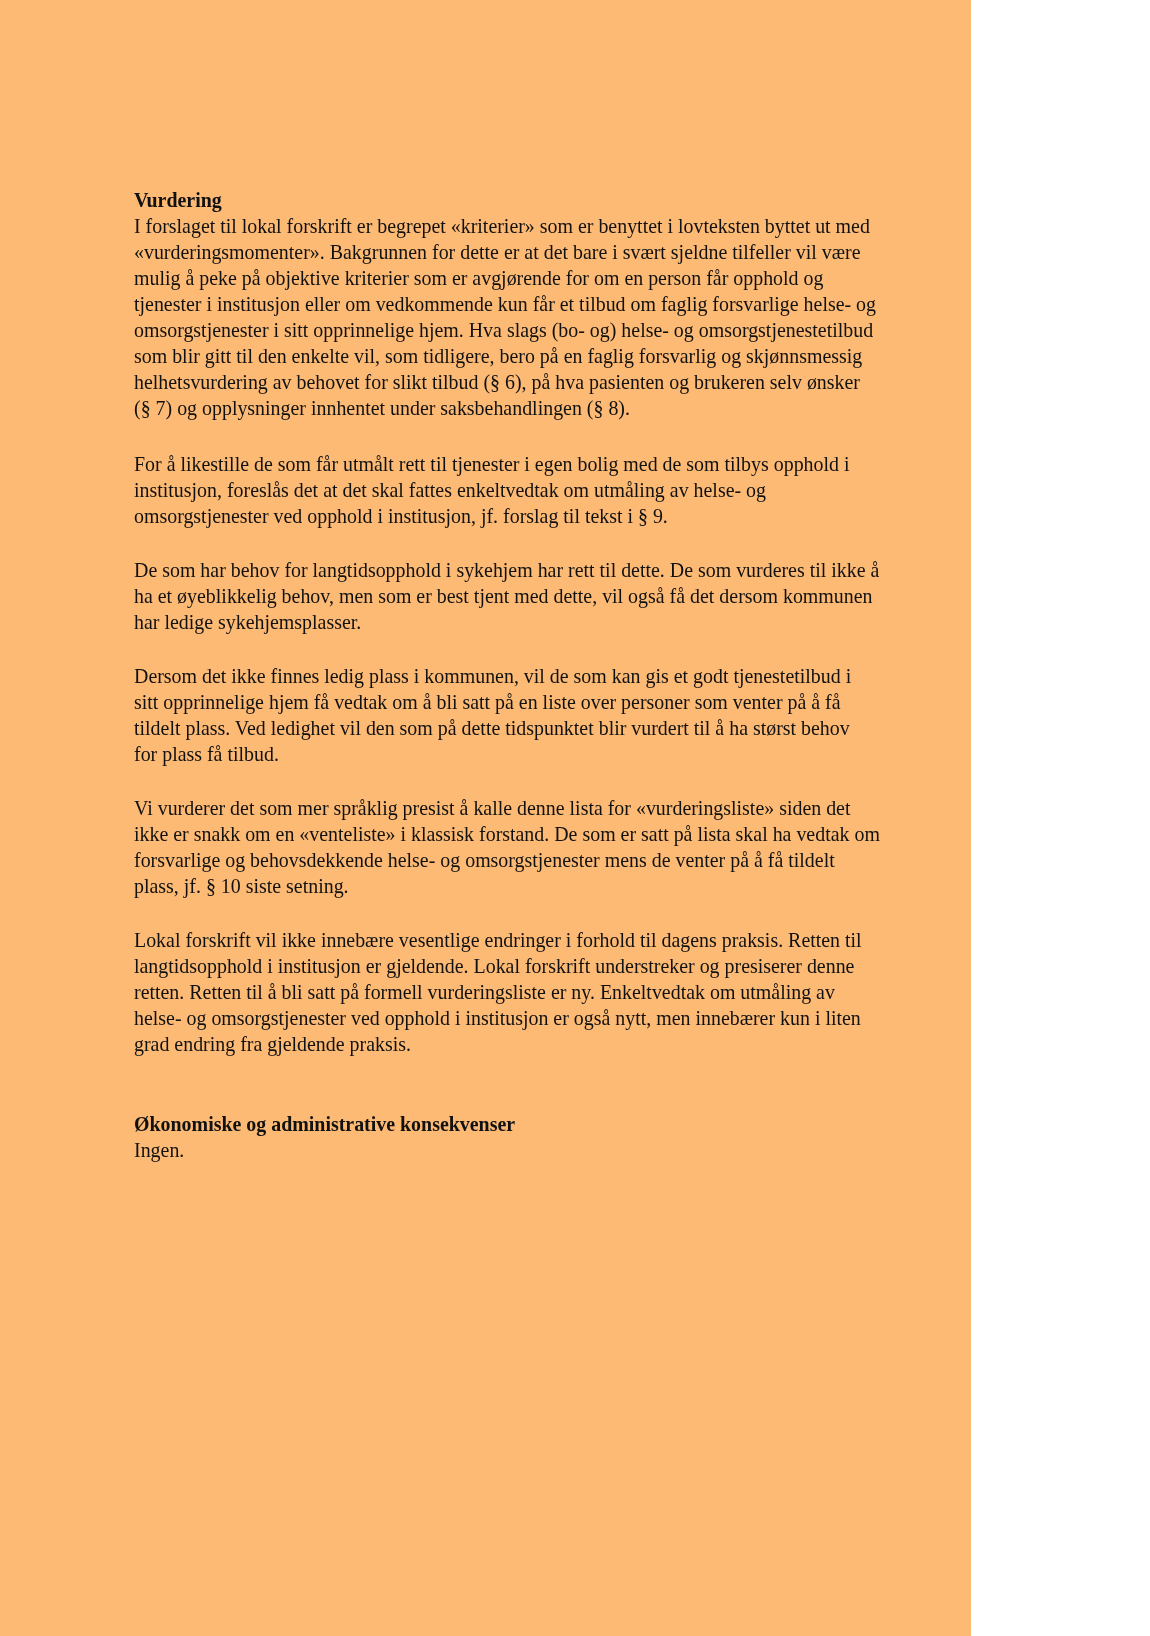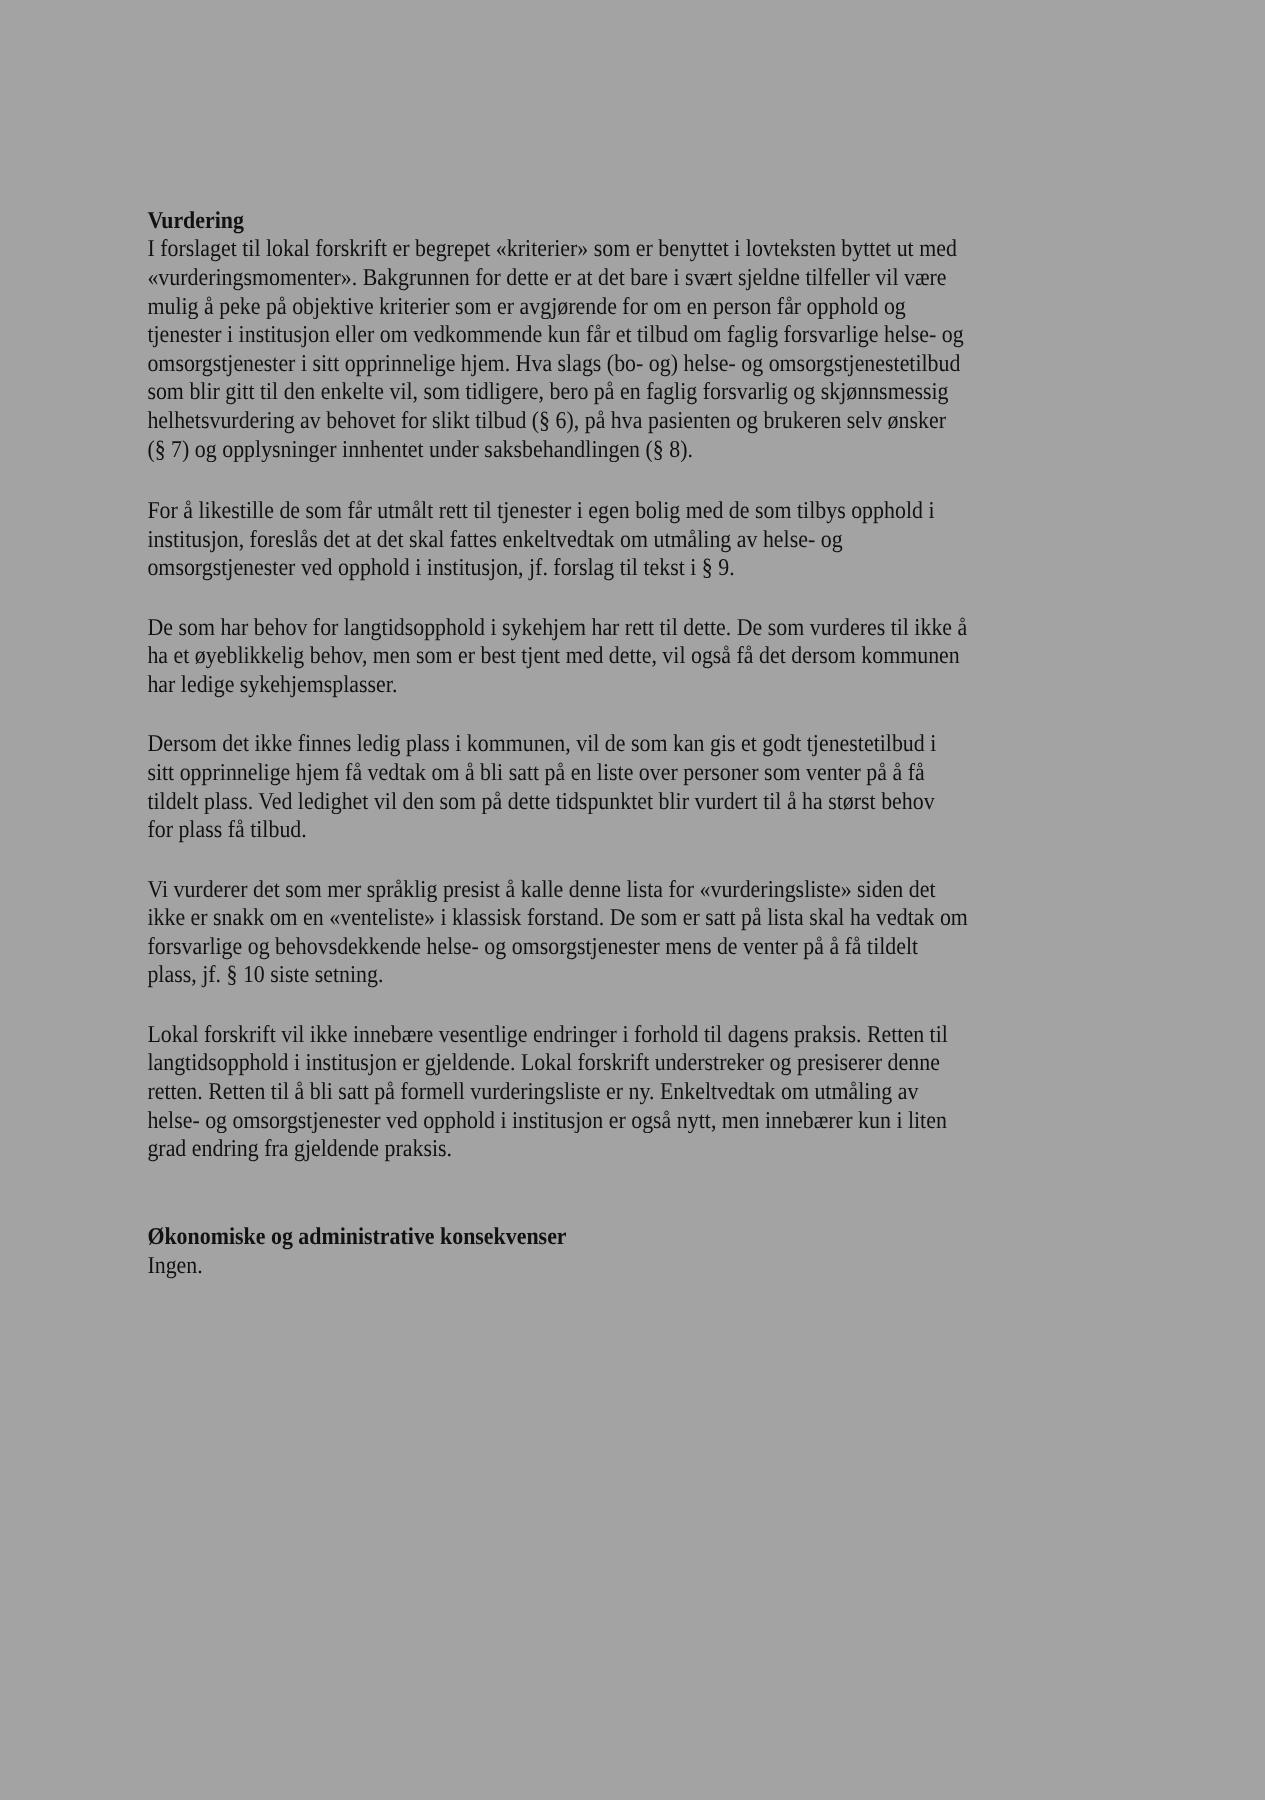--- a/index.html
+++ b/index.html
@@ -1,17 +1,17 @@
 <!DOCTYPE html>
 <html><head>
 <meta charset="utf-8">
 <style>
   html, body { margin: 0; padding: 0; background: #ffffff; }
   body { width: 1150px; height: 1636px; position: relative; overflow: hidden; }
-  .page { position: absolute; left: 0; top: 0; width: 1150px; height: 1636px; background: #a3a3a3; }
+  .page { position: absolute; left: 0; top: 0; width: 971px; height: 1636px; background: #fdba74; }
   .line {
     position: absolute;
     left: 134px;
     white-space: nowrap;
     font-family: "Liberation Serif", serif;
     font-size: 22px;
     line-height: 26px;
     height: 26px;
     color: #111;
     transform-origin: 0 50%;

